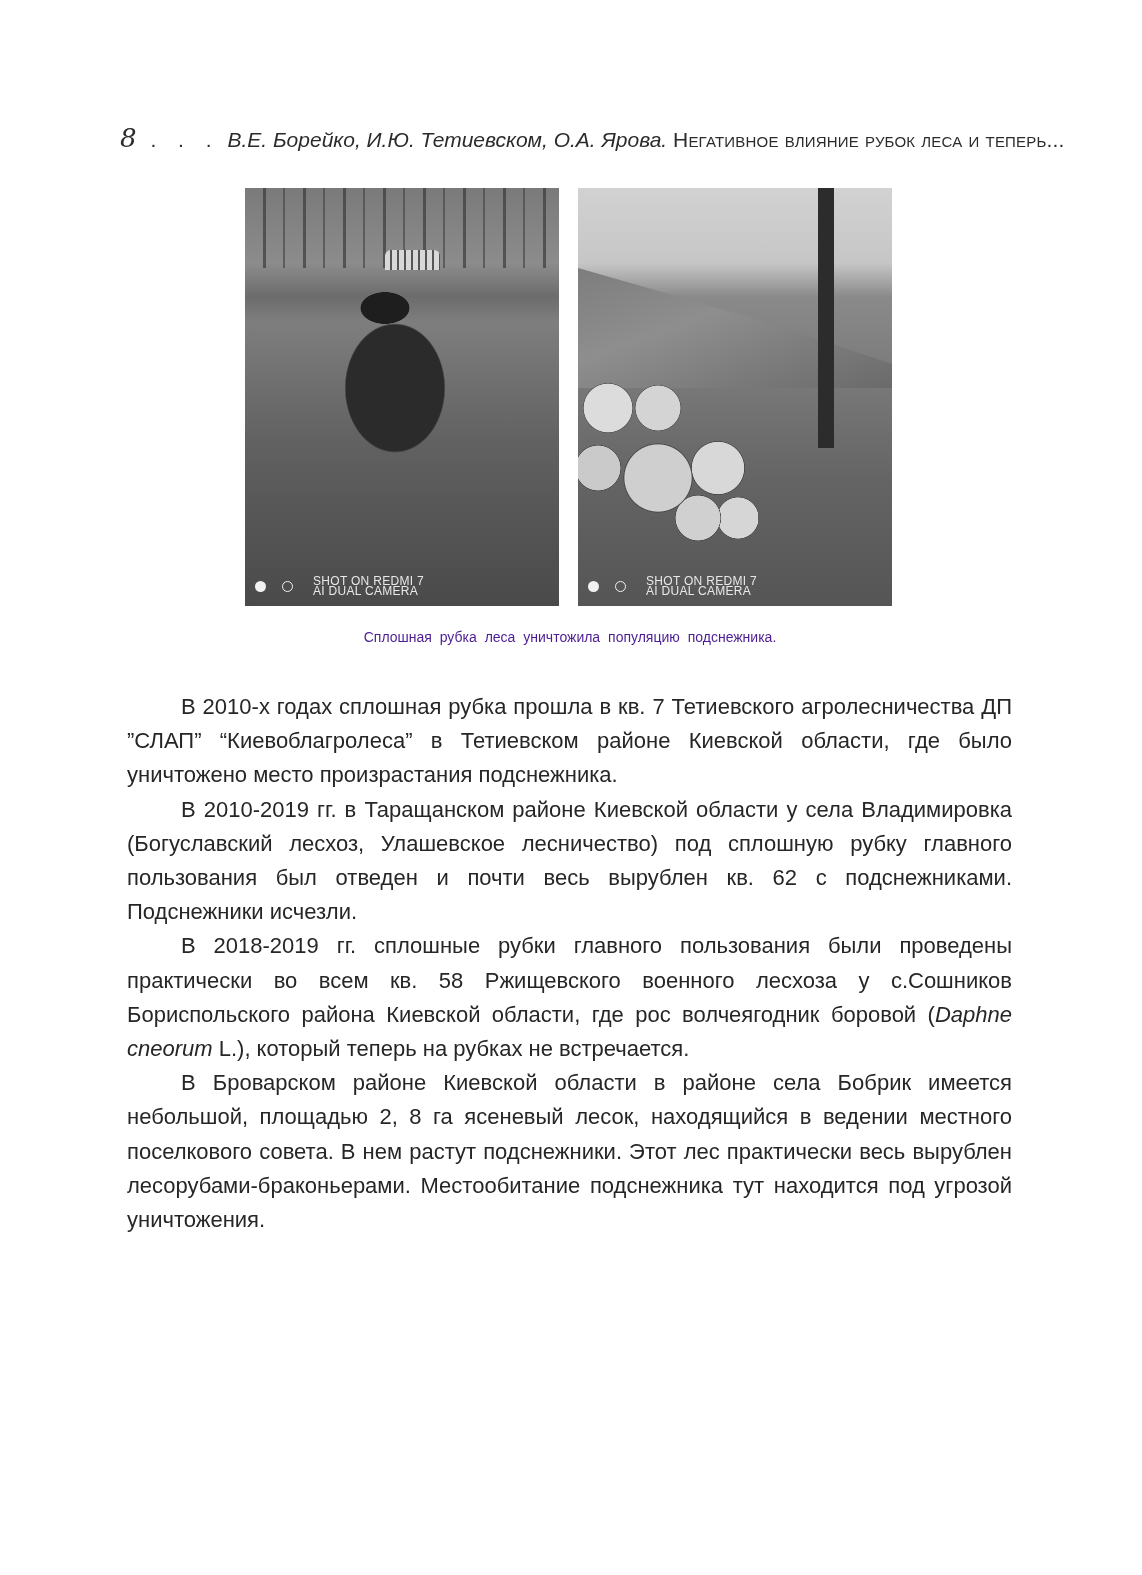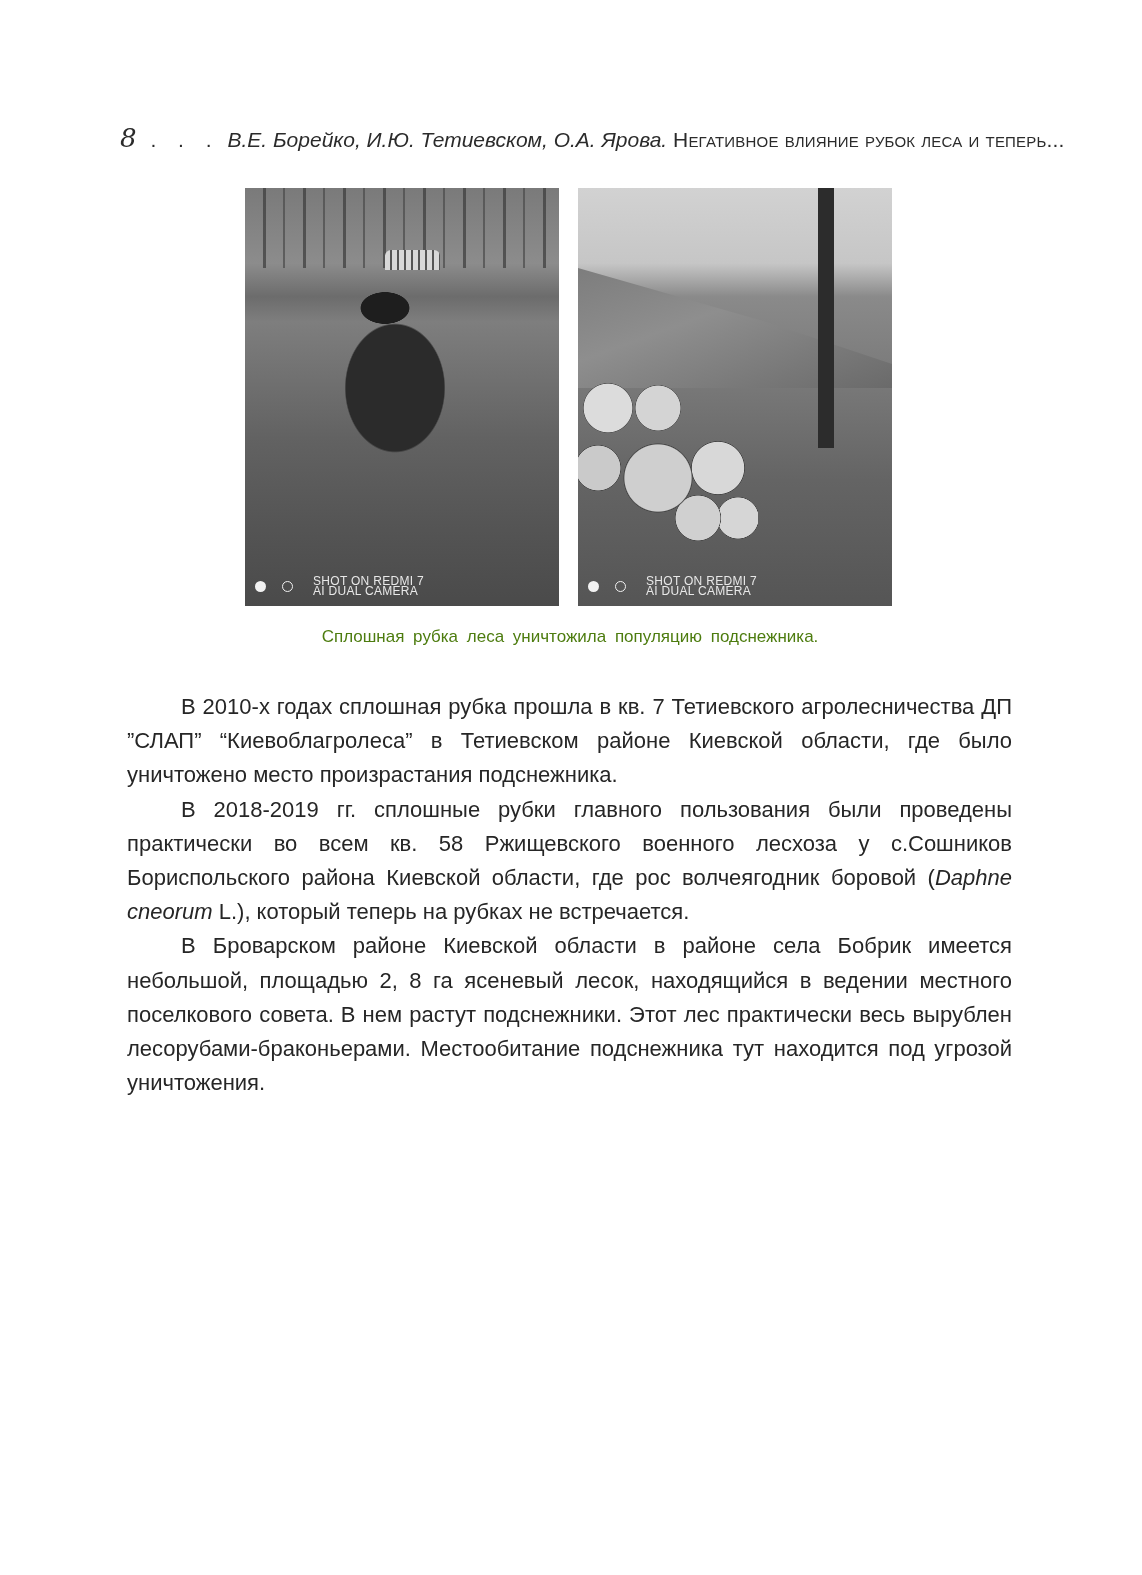--- a/index.html
+++ b/index.html
@@ -62,21 +62,21 @@
     .watermark {
       position: absolute; left: 10px; bottom: 10px; display: flex; align-items: center; gap: 16px;
       color: #e8e8e8; font-size: 12px; line-height: 10px;
     }
     .wm-dot { width: 11px; height: 11px; border-radius: 50%; background: #f2f2f2; }
     .wm-ring { width: 9px; height: 9px; border-radius: 50%; border: 1.5px solid #f2f2f2; }
     .wm-text { margin-left: 4px; font-family: "Liberation Sans", sans-serif; letter-spacing: 0.3px; }
 
     .caption {
       position: absolute; left: 240px; top: 622px; width: 660px; text-align: center;
-      font-size: 17px; line-height: 30px; color: #4d7c0f;
+      font-size: 14px; line-height: 30px; color: #4c1d95;
     }
     .caption .l1 { word-spacing: 4px; }
 
     .body-text {
       position: absolute; left: 127px; top: 690px; width: 885px;
       font-size: 22px; line-height: 34.2px; color: #262626; text-align: justify;
     }
     .body-text p { margin: 0; text-indent: 54px; }
     .body-text p + p { margin-top: 0; }
     .i { font-style: italic; margin-top: 35px; }
@@ -117,15 +117,16 @@
     </span>
   </div>
 </div>
 
 <div class="caption">
   <div class="l1">Сплошная рубка леса уничтожила популяцию подснежника.</div>
 </div>
 
 <div class="body-text">
   <p>В 2010-х годах сплошная рубка прошла в кв. 7 Тетиевского агролесничества ДП ”СЛАП” “Киевоблагролеса” в Тетиевском районе Киевской области, где было уничтожено место произрастания подснежника.</p>
+  <p>В 2010-2019 гг. в Таращанском районе Киевской области у села Владимировка (Богуславский лесхоз, Улашевское лесничество) под сплошную рубку главного пользования был отведен и почти весь вырублен кв. 62 с подснежниками. Подснежники исчезли.</p>
   <p><span>В 2018-2019 гг. сплошные рубки главного пользования были проведены практически во всем кв. 58 Ржищевского военного лесхоза у с.Сошников Бориспольского района Киевской области, где рос волчеягодник боровой (</span><span class="i">Daphne cneorum</span><span> L.), который теперь на рубках не встречается.</span></p>
   <p>В Броварском районе Киевской области в районе села Бобрик имеется небольшой, площадью 2, 8 га ясеневый лесок, находящийся в ведении местного поселкового совета. В нем растут подснежники. Этот лес практически весь вырублен лесорубами-браконьерами. Местообитание подснежника тут находится под угрозой уничтожения.</p>
 </div>
 
 </body></html>

